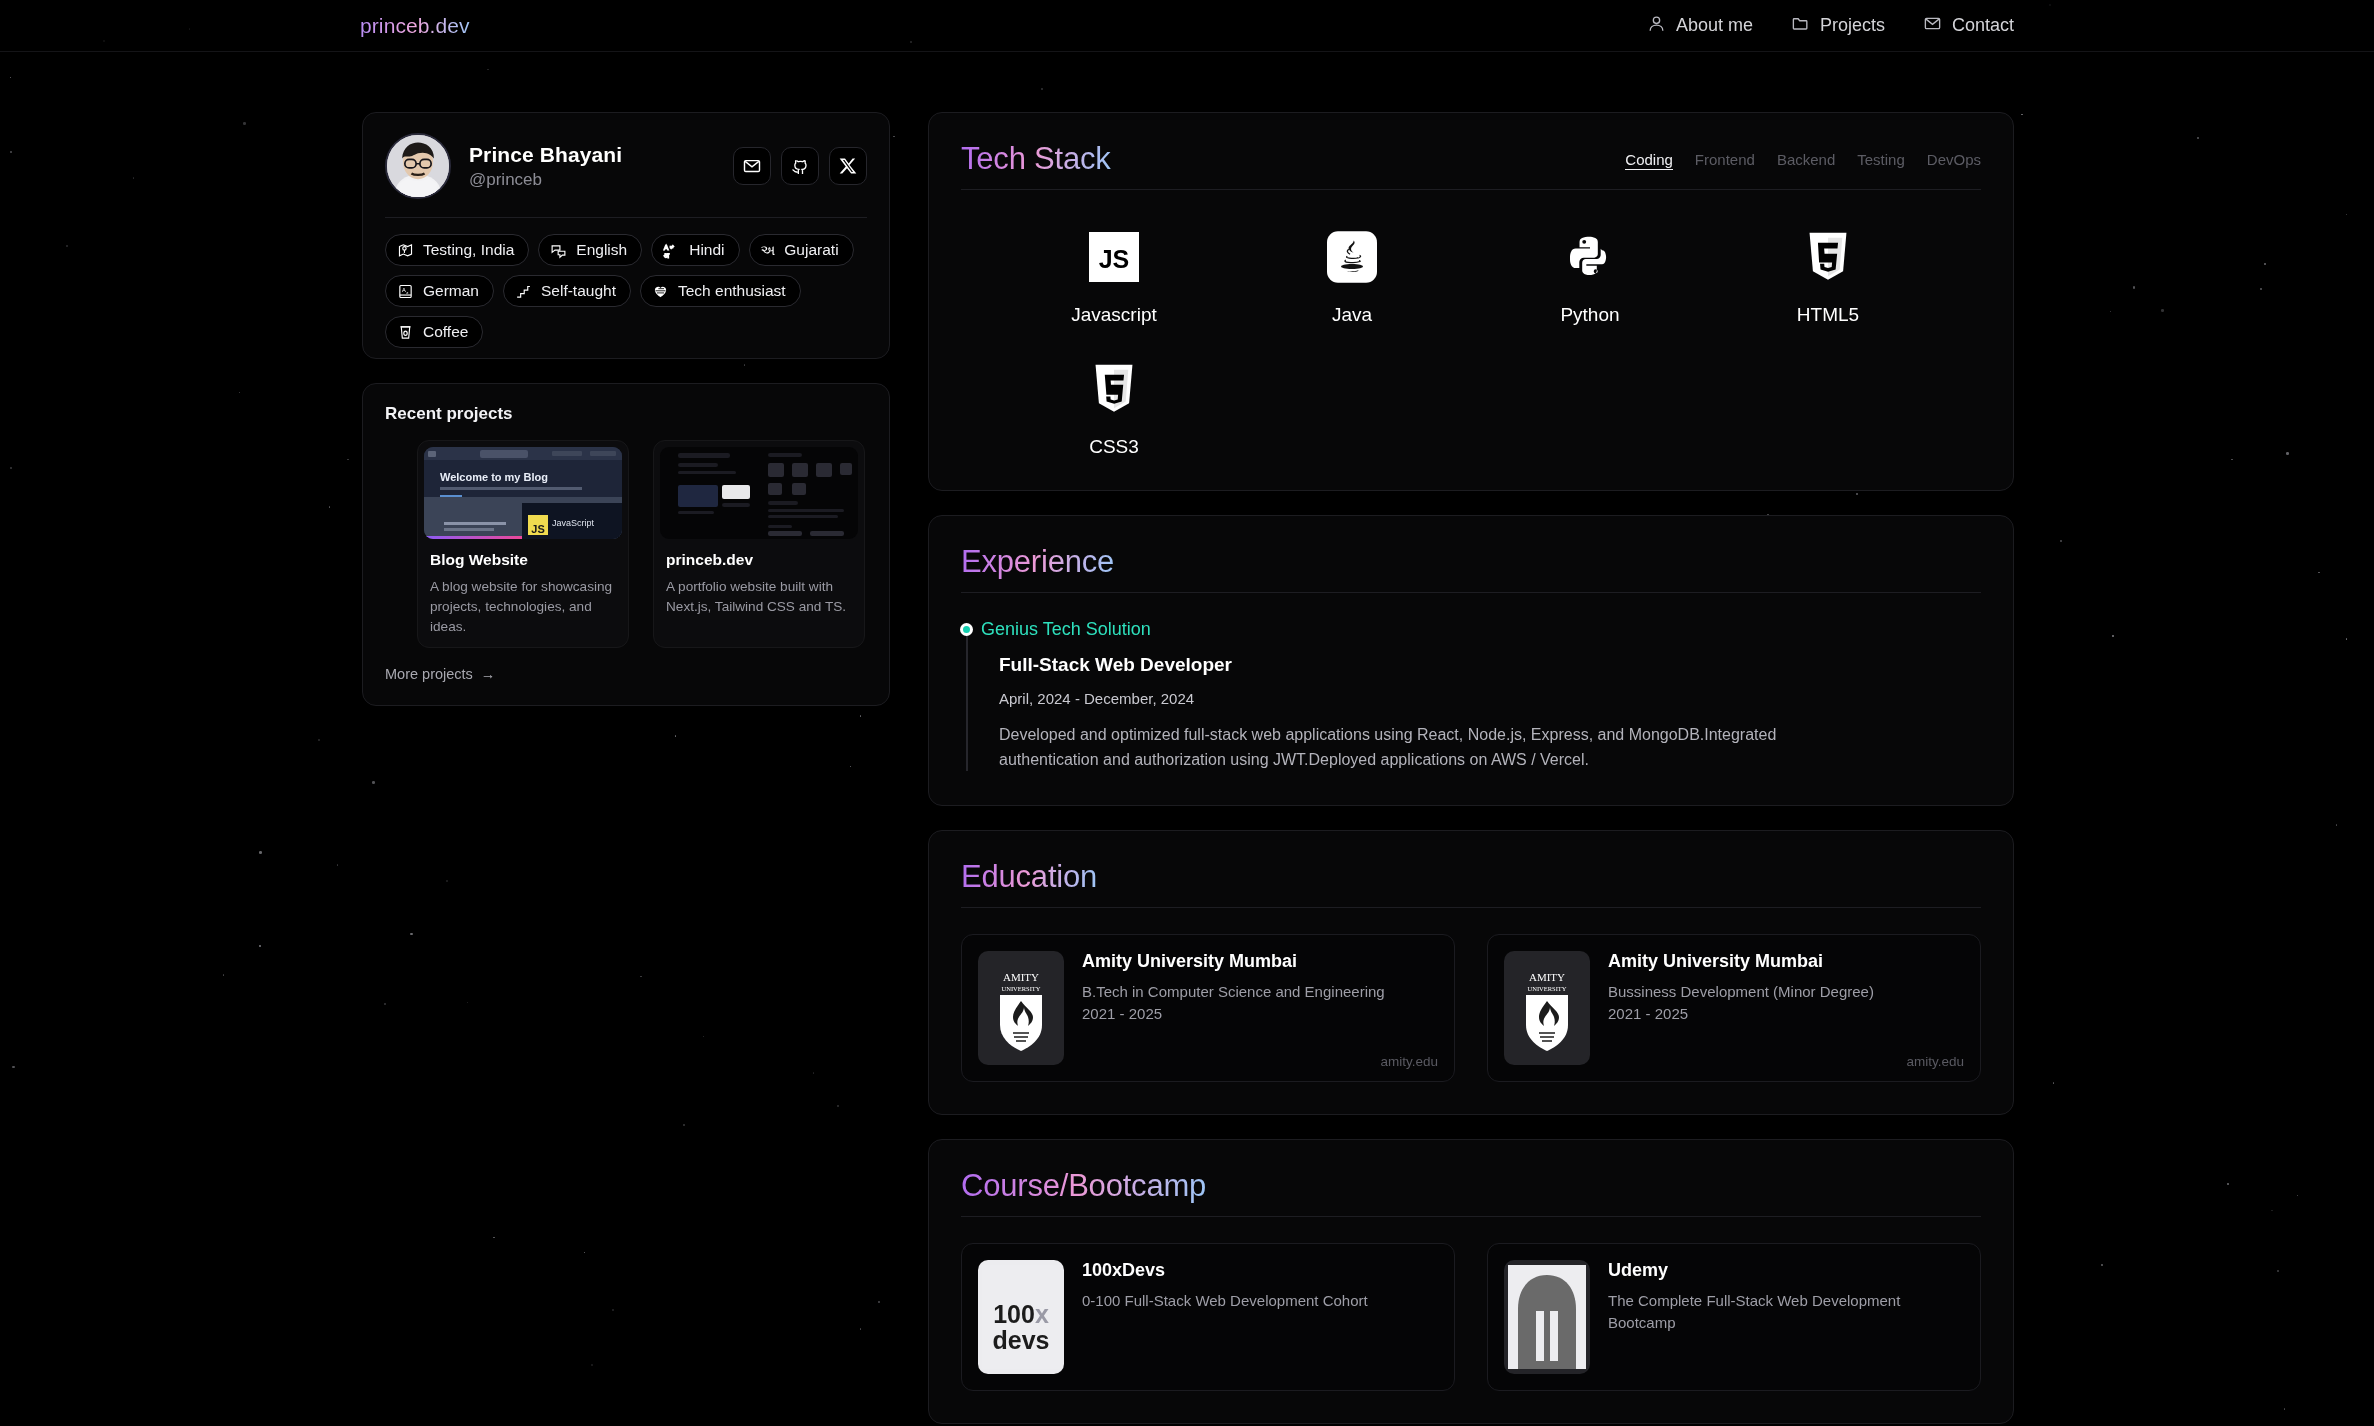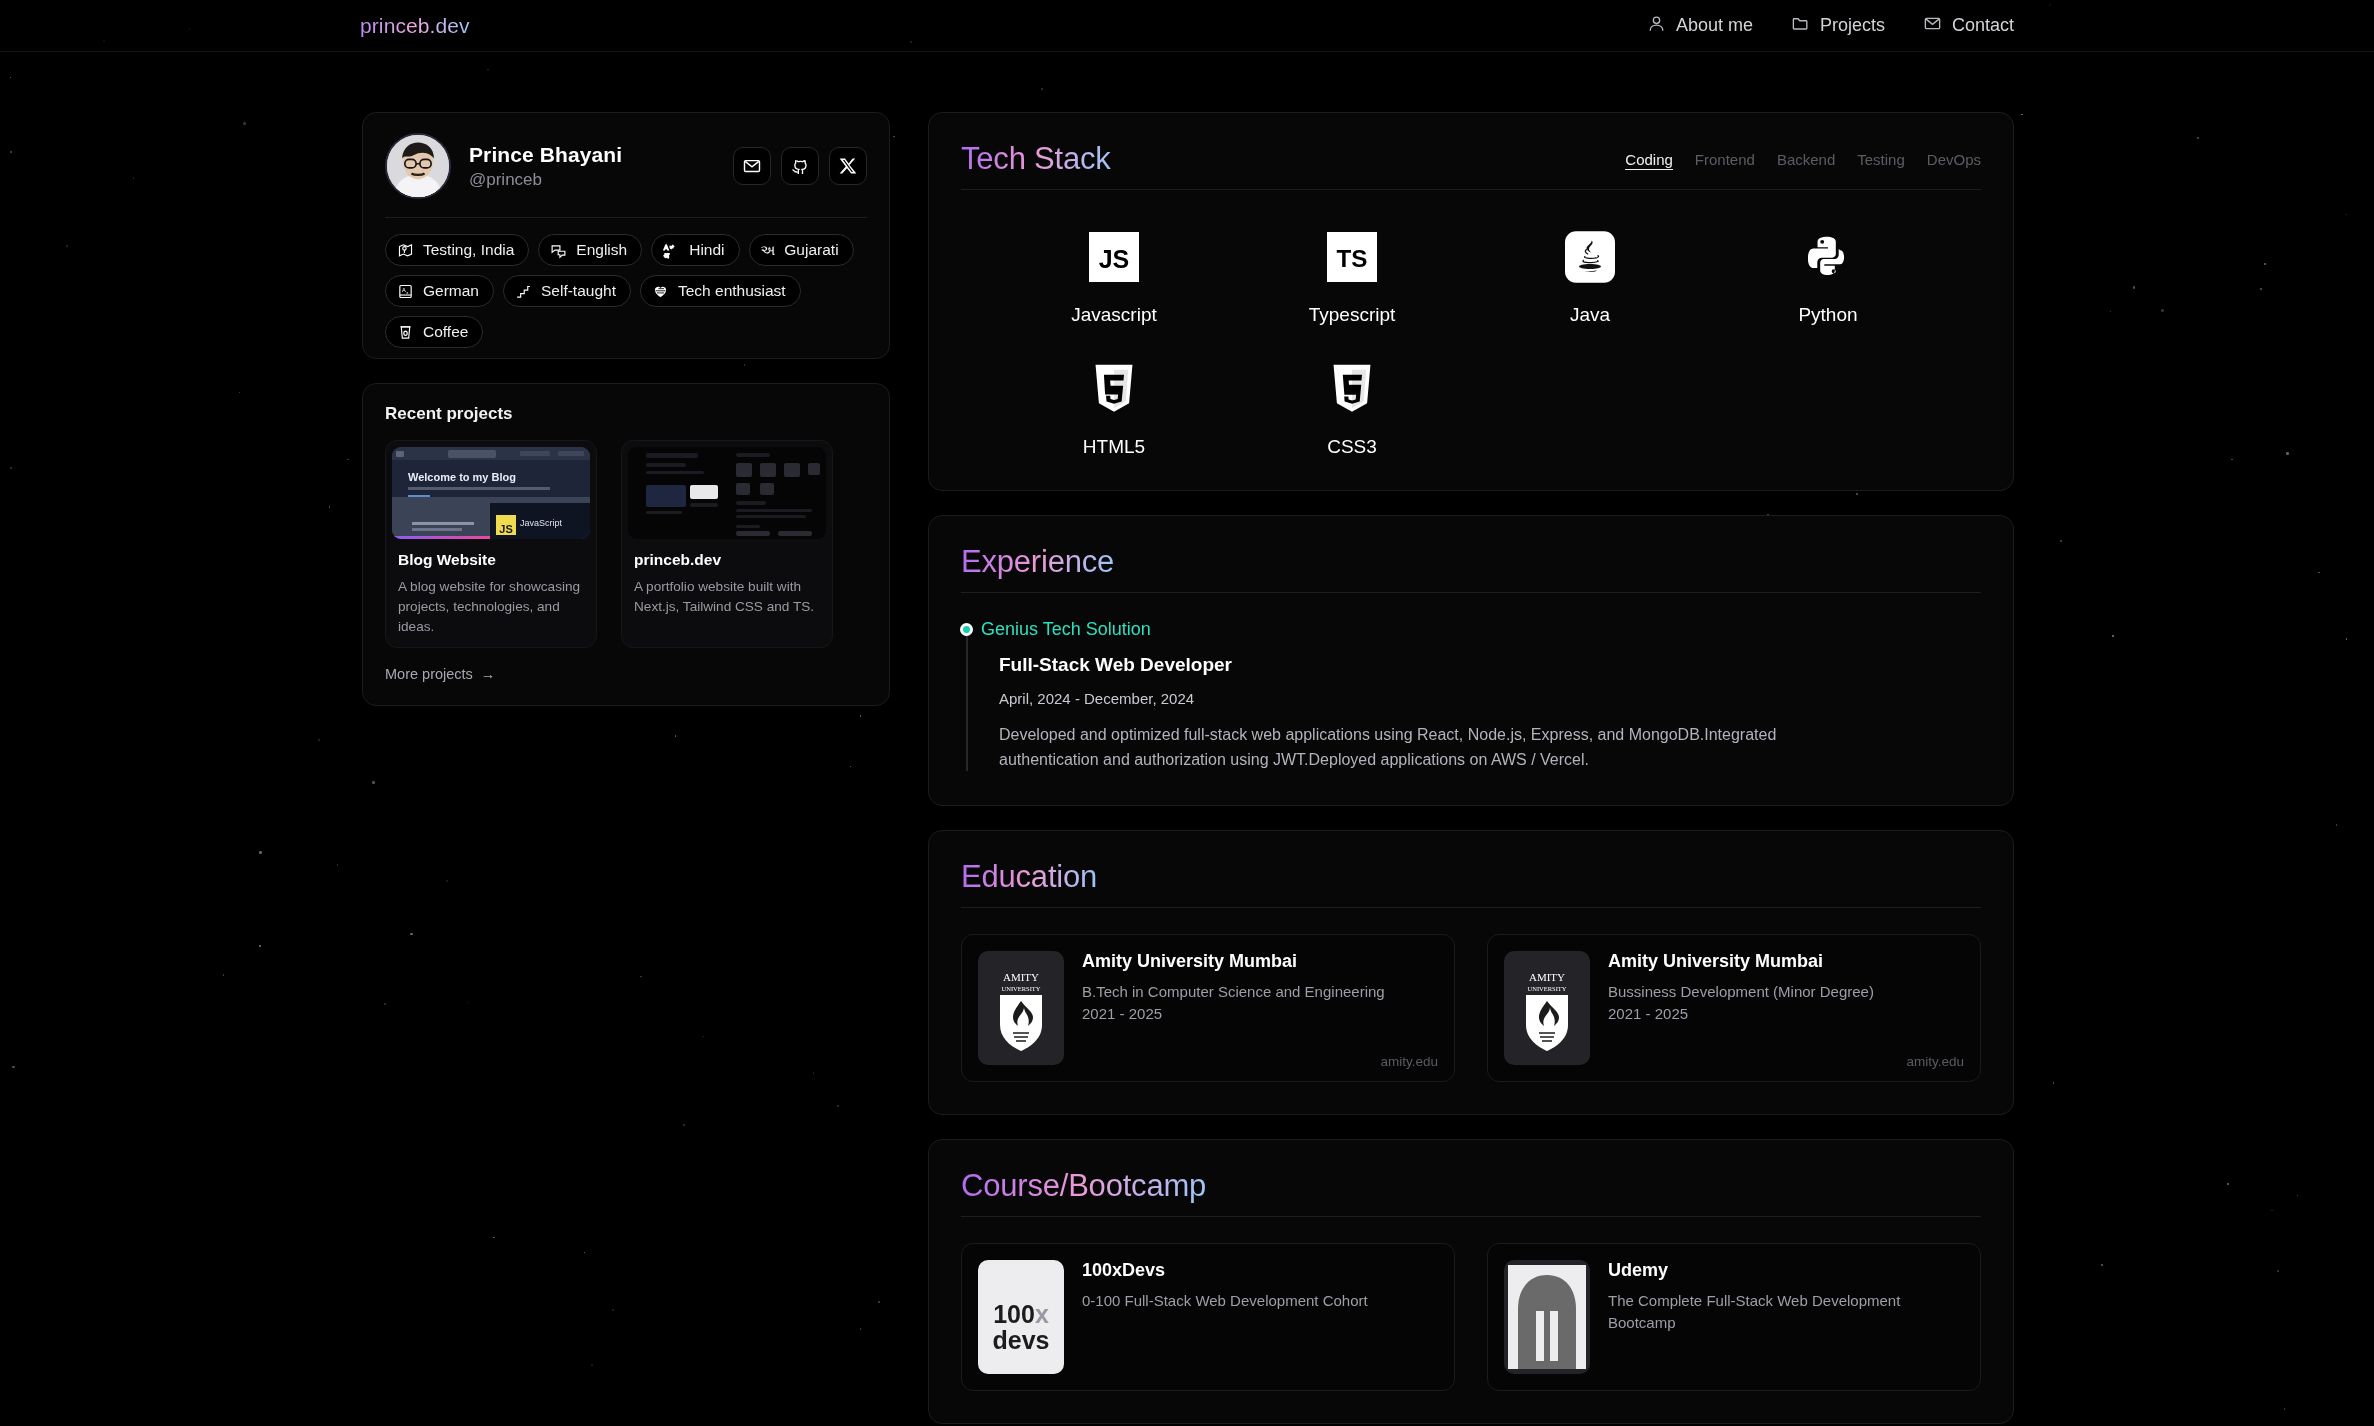--- a/index.html
+++ b/index.html
@@ -69,21 +69,21 @@
     padding: 6px 14px 6px 11px; font-size: 15.5px; color: #efeff2; background: #000;
     white-space: nowrap;
   }
   .tag .ti { width: 17px; height: 17px; display: block; flex: 0 0 17px; }
   .tag .ti svg { width: 17px; height: 17px; stroke: #fff; fill: none; stroke-width: 1.6; }
   .tag .glyph { font-size: 14px; color: #fff; line-height: 17px; }
 
   
   .recent { padding: 20px 22px 22px; }
   .recent h3 { font-size: 17px; font-weight: 700; color: #f2f2f5; margin-bottom: 16px; }
-  .pgrid { display: flex; gap: 24px; }
+  .pgrid { display: flex; gap: 24px; margin-left: 32px; }
   .pcard { width: 212px; border-radius: 12px; background: #0c0c0e; border: 1px solid #171719; padding: 0 0 10px; }
   .thumb { height: 92px; margin: 6px 6px 0; border-radius: 9px; overflow: hidden; position: relative; }
   .thumb.blog { background: #1e2538; }
   .thumb .bbar { position: absolute; top:0; left:0; right:0; height: 13px; background: #2b3348; }
   .thumb .bbar .u { position:absolute; left:56px; top:3px; width:48px; height:8px; background:#4a5268; border-radius:2px;}
   .thumb .bbar .d1{position:absolute; left:4px; top:4px; width:8px;height:6px;background:#5c6478;border-radius:1px;}
   .thumb .bbar .d2{position:absolute; right:40px; top:4px; width:30px;height:5px;background:#3e4659;border-radius:1px;}
   .thumb .bbar .d3{position:absolute; right:6px; top:4px; width:26px;height:5px;background:#3e4659;border-radius:1px;}
   .thumb .welc { position: absolute; top: 24px; left: 16px; font-size: 11px; font-weight: 700; color: #e9eef8; }
   .thumb .sub { position:absolute; top: 40px; left:16px; width: 142px; height:3px; background:#525b70; }
@@ -526,29 +526,20 @@
             <div class="tlogo">
               <svg width="50" height="50" viewBox="0 0 64 64">
                   <rect width="64" height="64" fill="#fff"></rect>
                   <text x="32" y="46" text-anchor="middle" font-size="32" font-weight="700" fill="#000" font-family="Liberation Sans, sans-serif">JS</text>
                 </svg>
             </div>
             <div class="tlabel">Javascript</div>
           </div>
           <div class="titem">
             <div class="tlogo">
-              <svg width="50" height="50" viewBox="0 0 64 64">
-                  <rect width="64" height="64" fill="#fff"></rect>
-                  <text x="32" y="45" text-anchor="middle" font-size="31" font-weight="700" fill="#000" font-family="Liberation Sans, sans-serif">TS</text>
-                </svg>
-            </div>
-            <div class="tlabel">Typescript</div>
-          </div>
-          <div class="titem">
-            <div class="tlogo">
               <svg width="50" height="52" viewBox="0 0 64 66">
                   <rect width="64" height="66" rx="14" fill="#fff"></rect>
                 <path d="M32 42c-9 0-14 1.6-14 3.2S23 48.4 32 48.4s14-1.6 14-3.2S41 42 32 42z" fill="#111"></path>
                 <path d="M24 37c-2 1.2-1 2.4 3 2.8 5 .5 12 .3 15-1 1-.5 0-1-1-1.3" fill="none" stroke="#111" stroke-width="1.6"></path>
                 <path d="M26 32c-2 1.2-.8 2 2.6 2.4 4 .5 9.4.3 11.6-.8" fill="none" stroke="#111" stroke-width="1.6"></path>
                 <path d="M34 12c4 4-2 6.5-3 9.5-1 3 1.6 5 3.6 6.6-4-1.6-7.4-4-7-6.8.4-3 7-5.6 6.4-9.3z" fill="#111"></path>
                 <path d="M28 23c-4 2.5-1 5 1.5 6.6" fill="none" stroke="#111" stroke-width="1.6"></path>
                 <path d="M41 30c2 1.6 1 3.6-3 5 5-.6 7-2.6 5-4.4" fill="#111"></path>
                 <path d="M40 50c-4 1.6-11 1.6-15 .6 0 0 1.6 1.4 8 1.5 6 .1 8-1.3 7-2.1z" fill="#111"></path>
               </svg>

